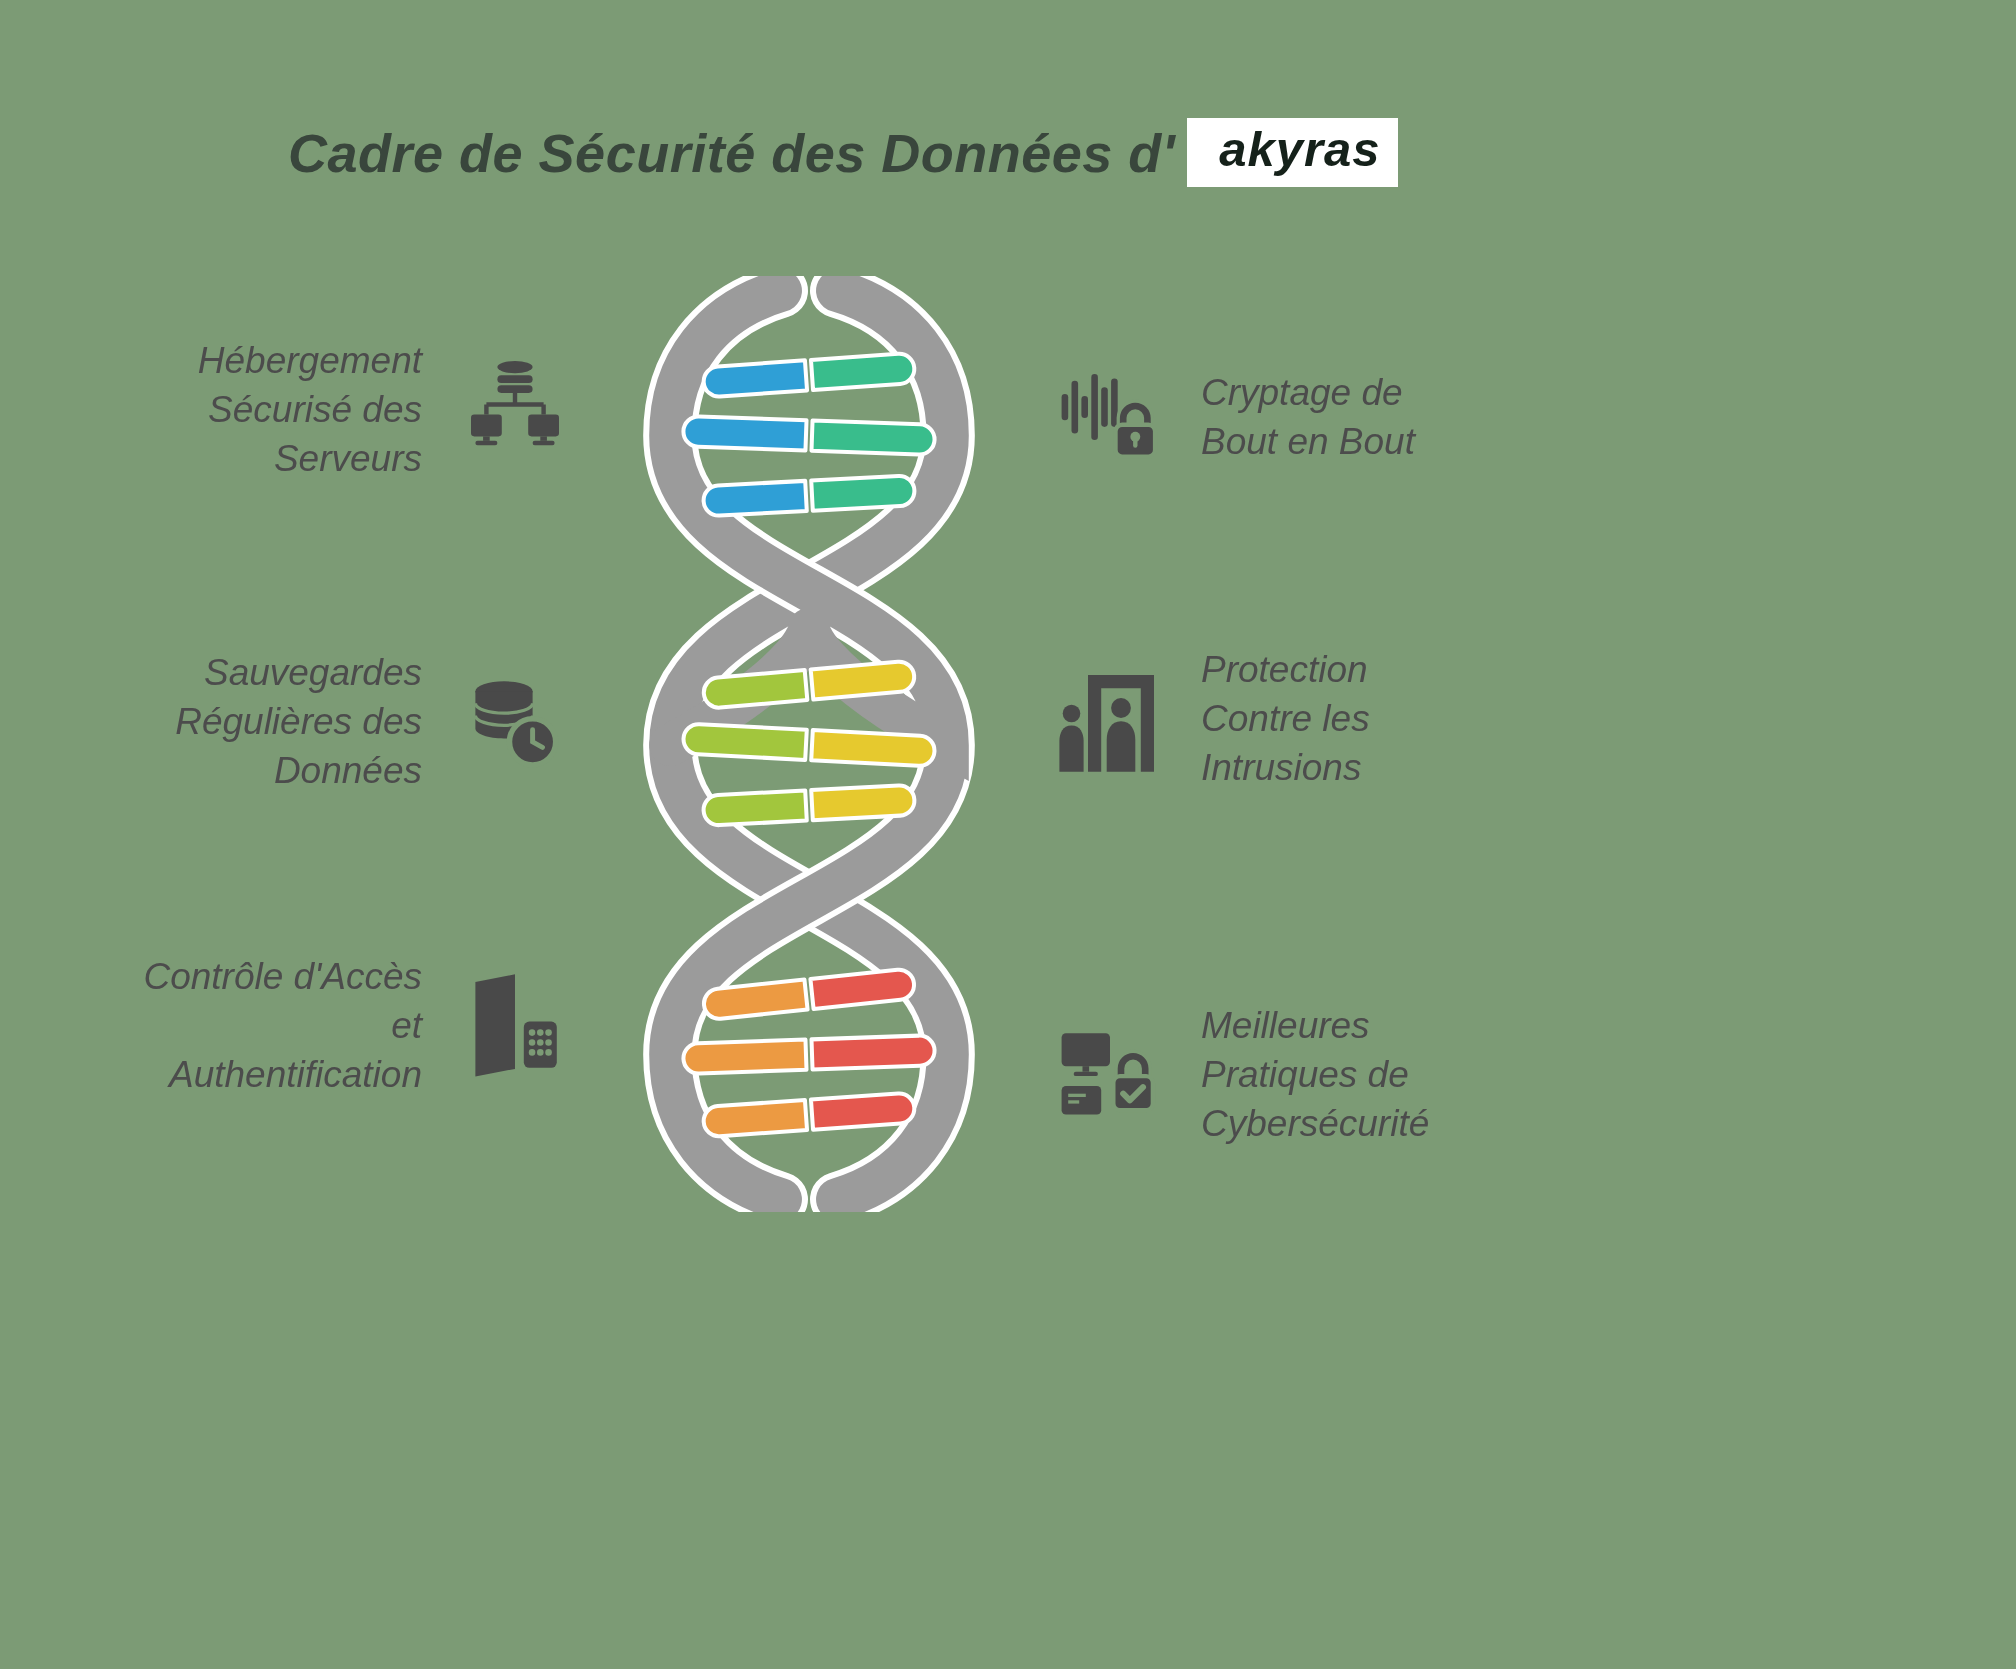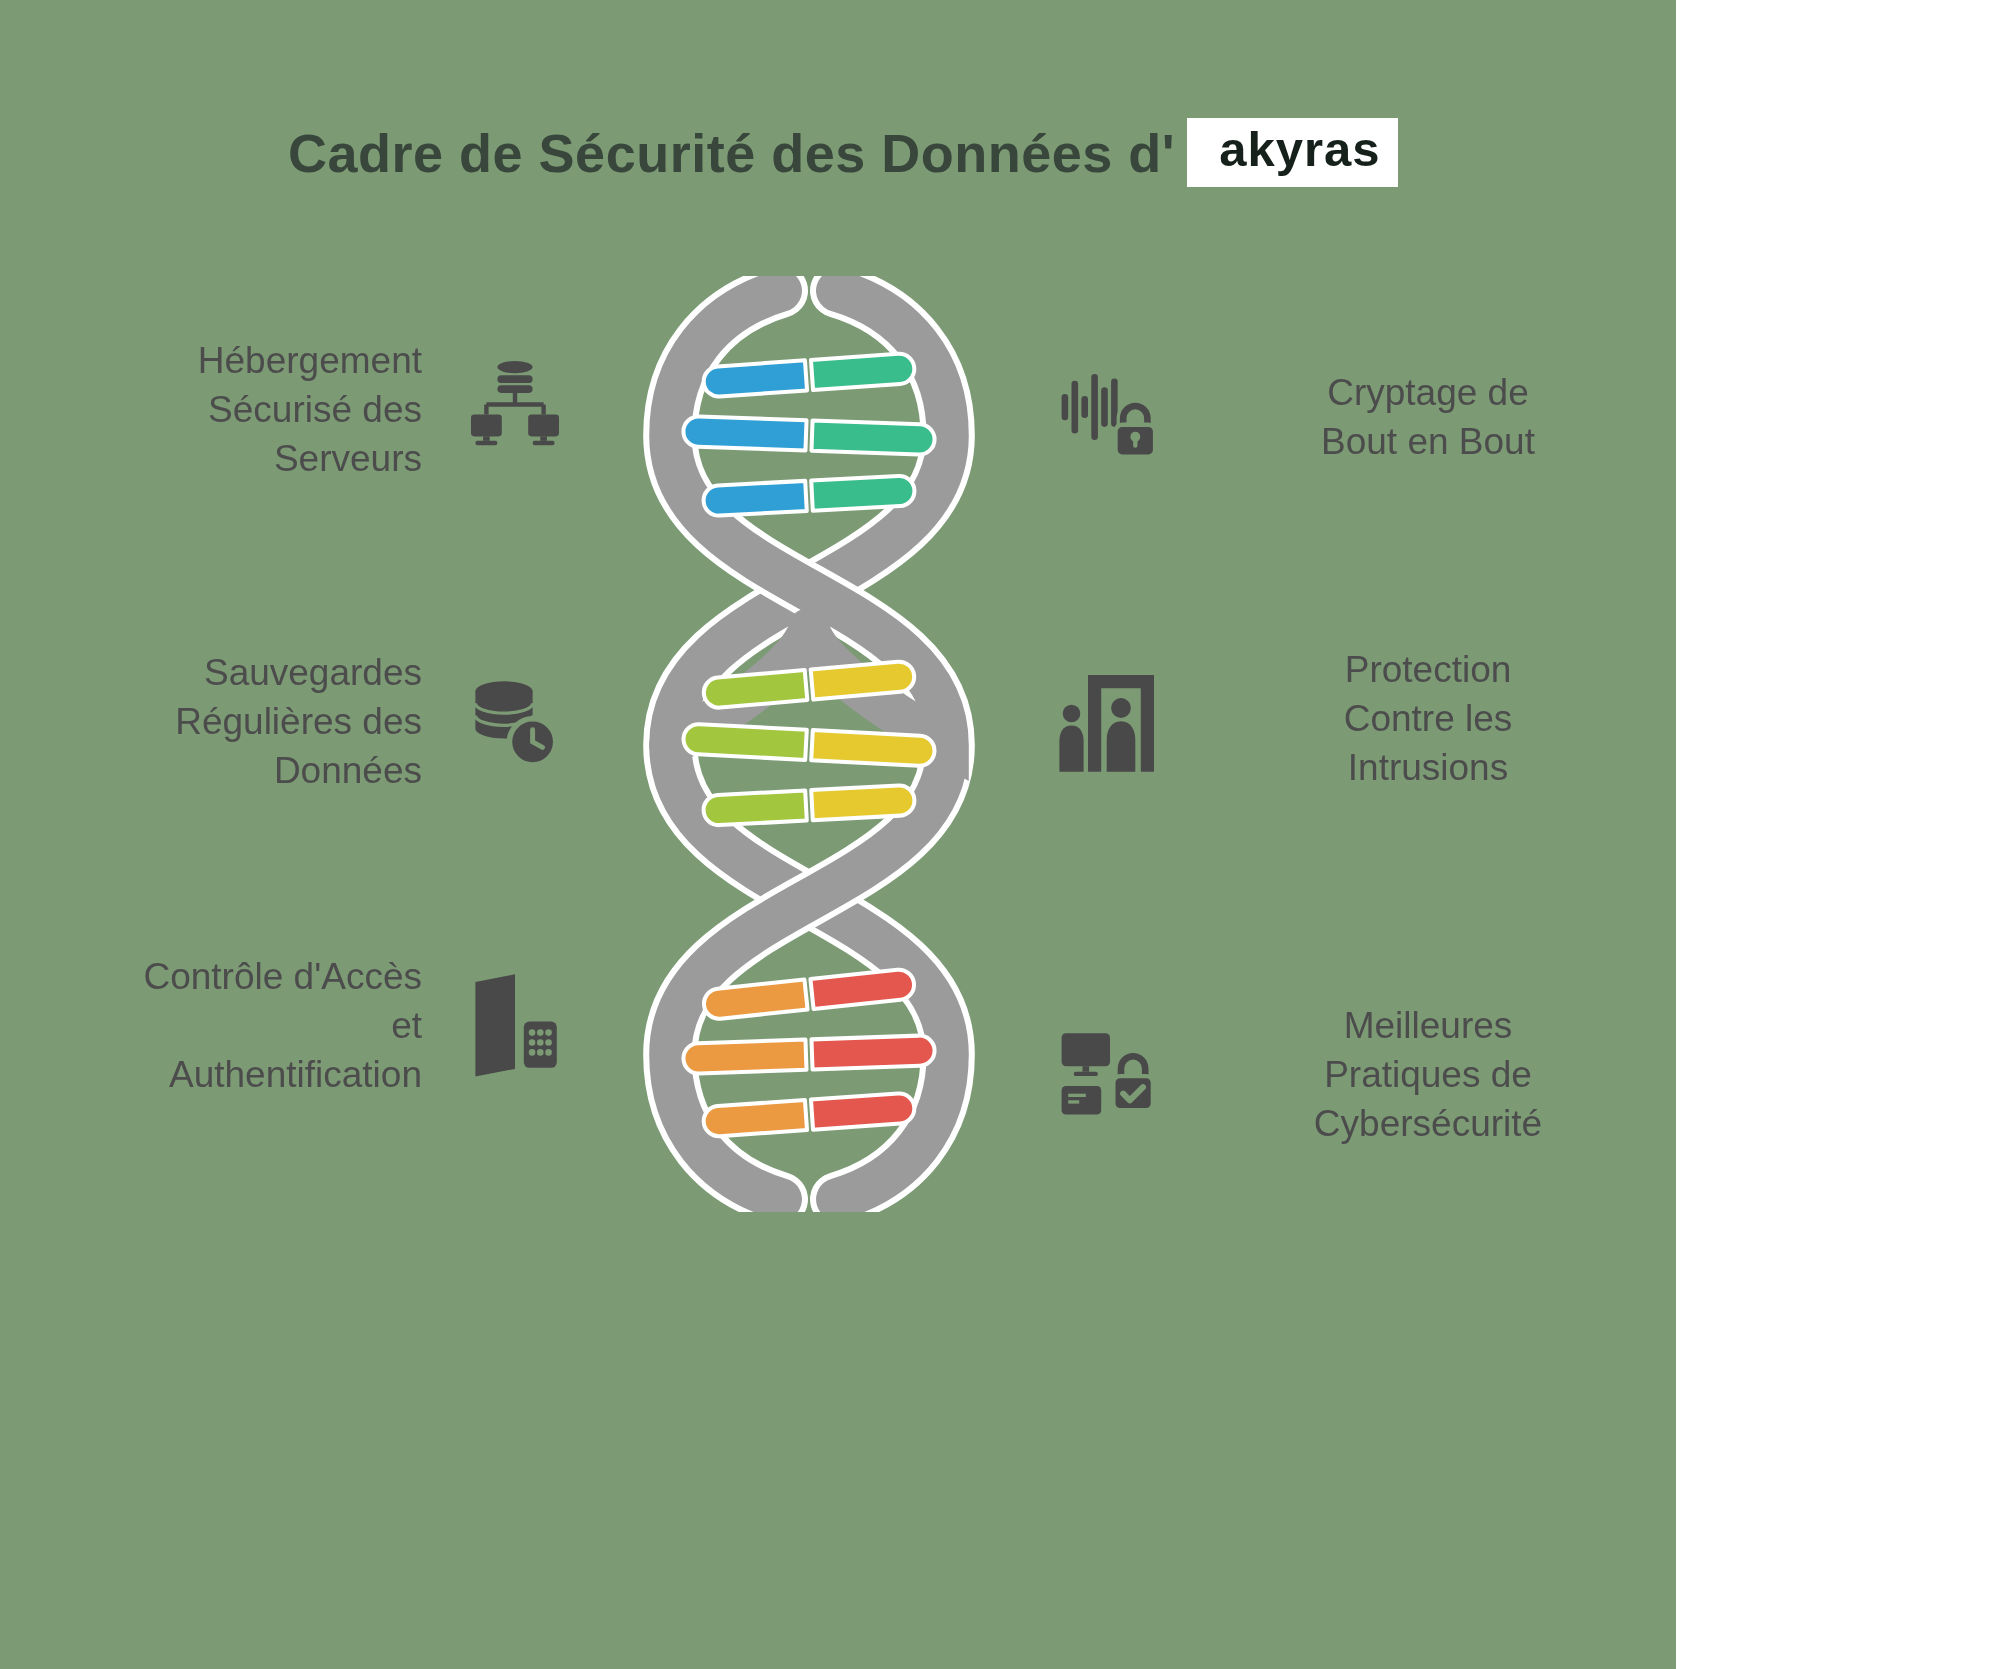--- a/index.html
+++ b/index.html
@@ -1,43 +1,44 @@
 <!DOCTYPE html>
 <html style="--bg: #7c9b75; --title-color: #39463c; --brand-bg: #ffffff; --brand-color: #15211a; --text-color: #4c4c4c; --icon-color: #494949; --strand-color: #9b9b9b;"><head>
 <meta charset="utf-8">
 <style>
   html,body { margin:0; padding:0; }
   body {
     width:2016px; height:1669px; overflow:hidden;
     font-family:"Liberation Sans", sans-serif;
   }
   .page {
-    position:relative; width:1676px; height:1669px;
+    position:relative; width:2016px; height:1669px;
     background:var(--bg,#7c9b75);
+    font-style:italic;
   }
   .title-row {
     position:absolute; left:288px; top:118px;
     display:flex; align-items:center; gap:12px;
   }
   .title-prefix {
     font-size:54px; font-weight:bold; color:var(--title-color,#39463c);
     letter-spacing:0.5px; white-space:nowrap;
   }
   .brand-box {
     background:var(--brand-bg,#fff); color:var(--brand-color,#15211a);
     font-size:49px; font-weight:bold; padding:7px 18px 13px 32px;
     line-height:1; letter-spacing:1px;
   }
   .item {
     position:absolute; display:flex; align-items:center;
   }
   .item-left { left:70px; width:500px;justify-content:flex-end; }
   .item-left .label { flex:1; text-align:right; margin-right:38px; }
   .item-right { left:1055px; width:600px; }
-  .item-right .label { flex:1; text-align:center; margin-left:36px; }
+  .item-right .label { flex:1; text-align:left; margin-left:36px; }
   .label {
     font-size:37px; line-height:1.33; color:var(--text-color,#4c4c4c);
     white-space:pre-line;
   }
   .icon { color:var(--icon-color,#494949); flex:0 0 110px; }
   .icon svg { width:110px; height:110px; display:block; }
   .helix {
     position:absolute; left:608px; top:276px; width:402px; height:936px;
   }
   .strand-outline { fill:none; stroke:#ffffff; stroke-width:54; stroke-linecap:round; }

